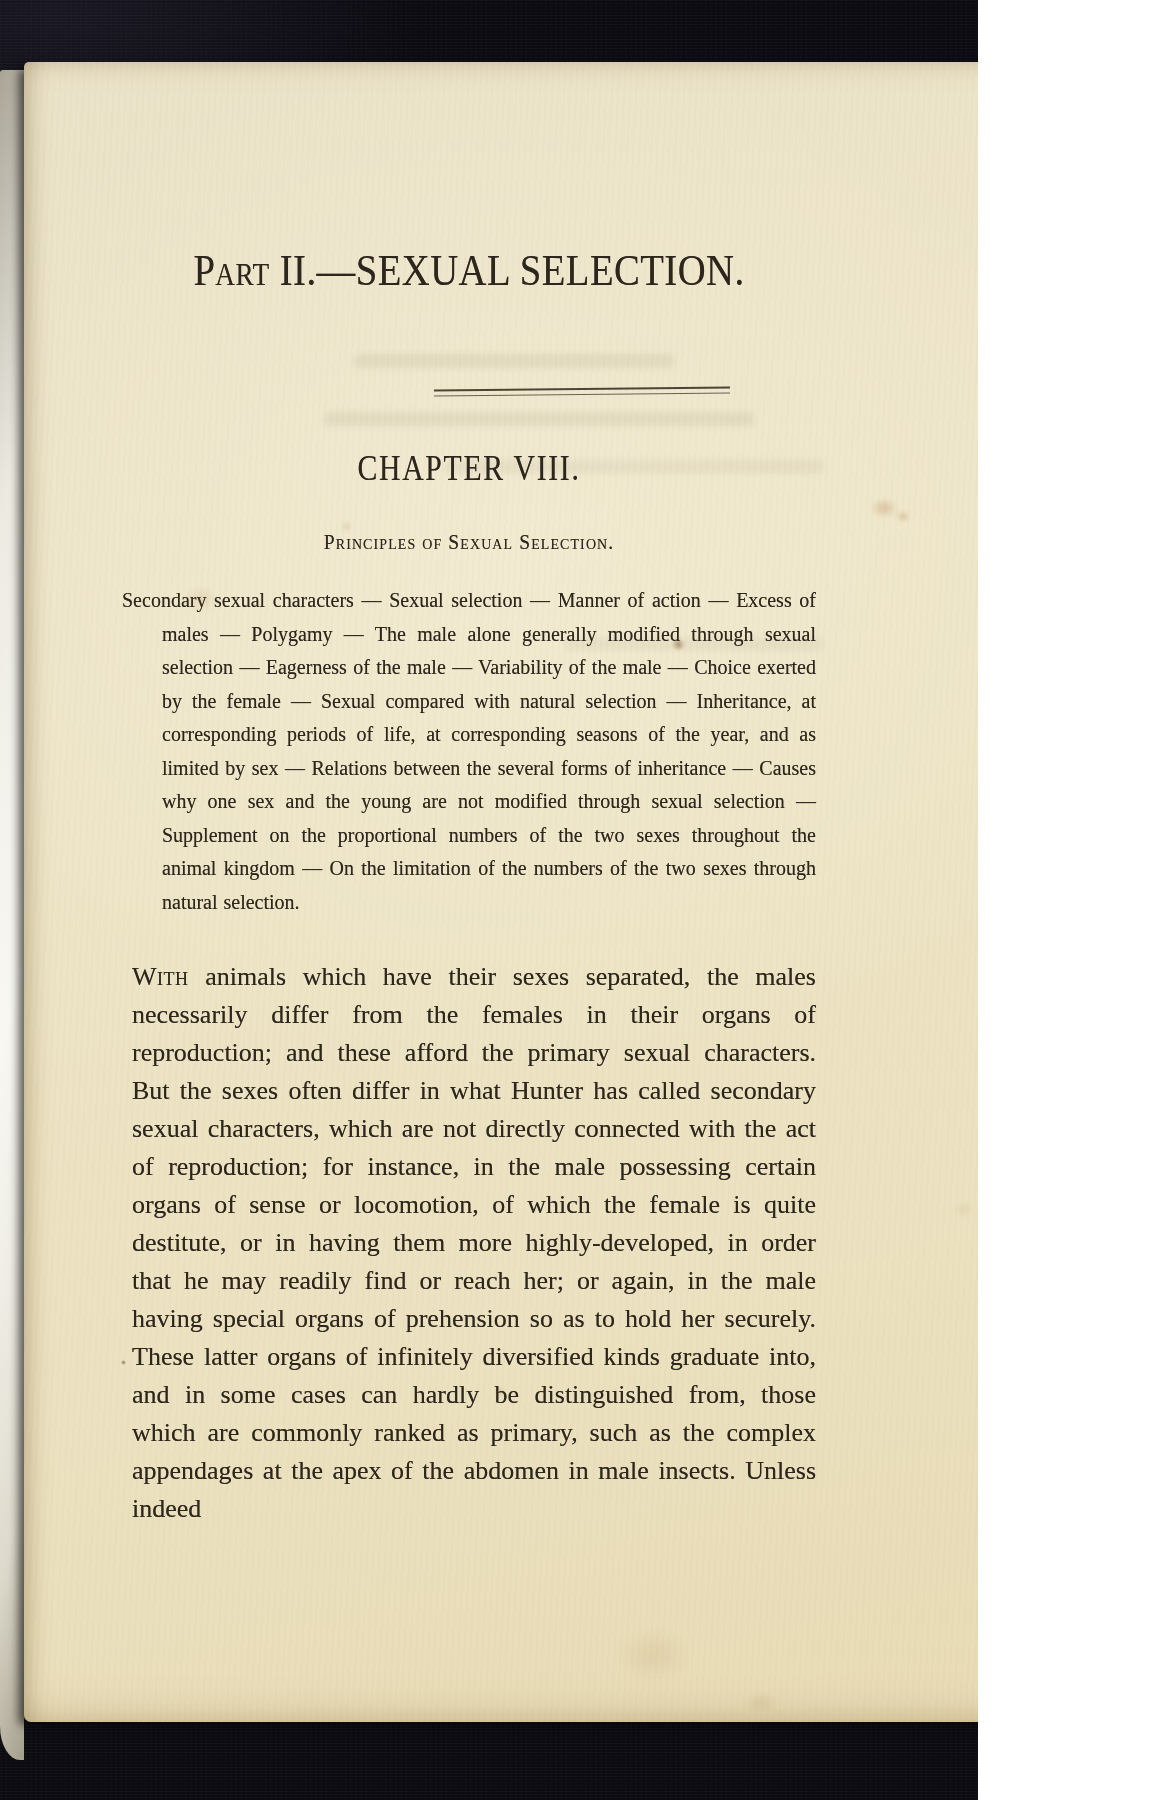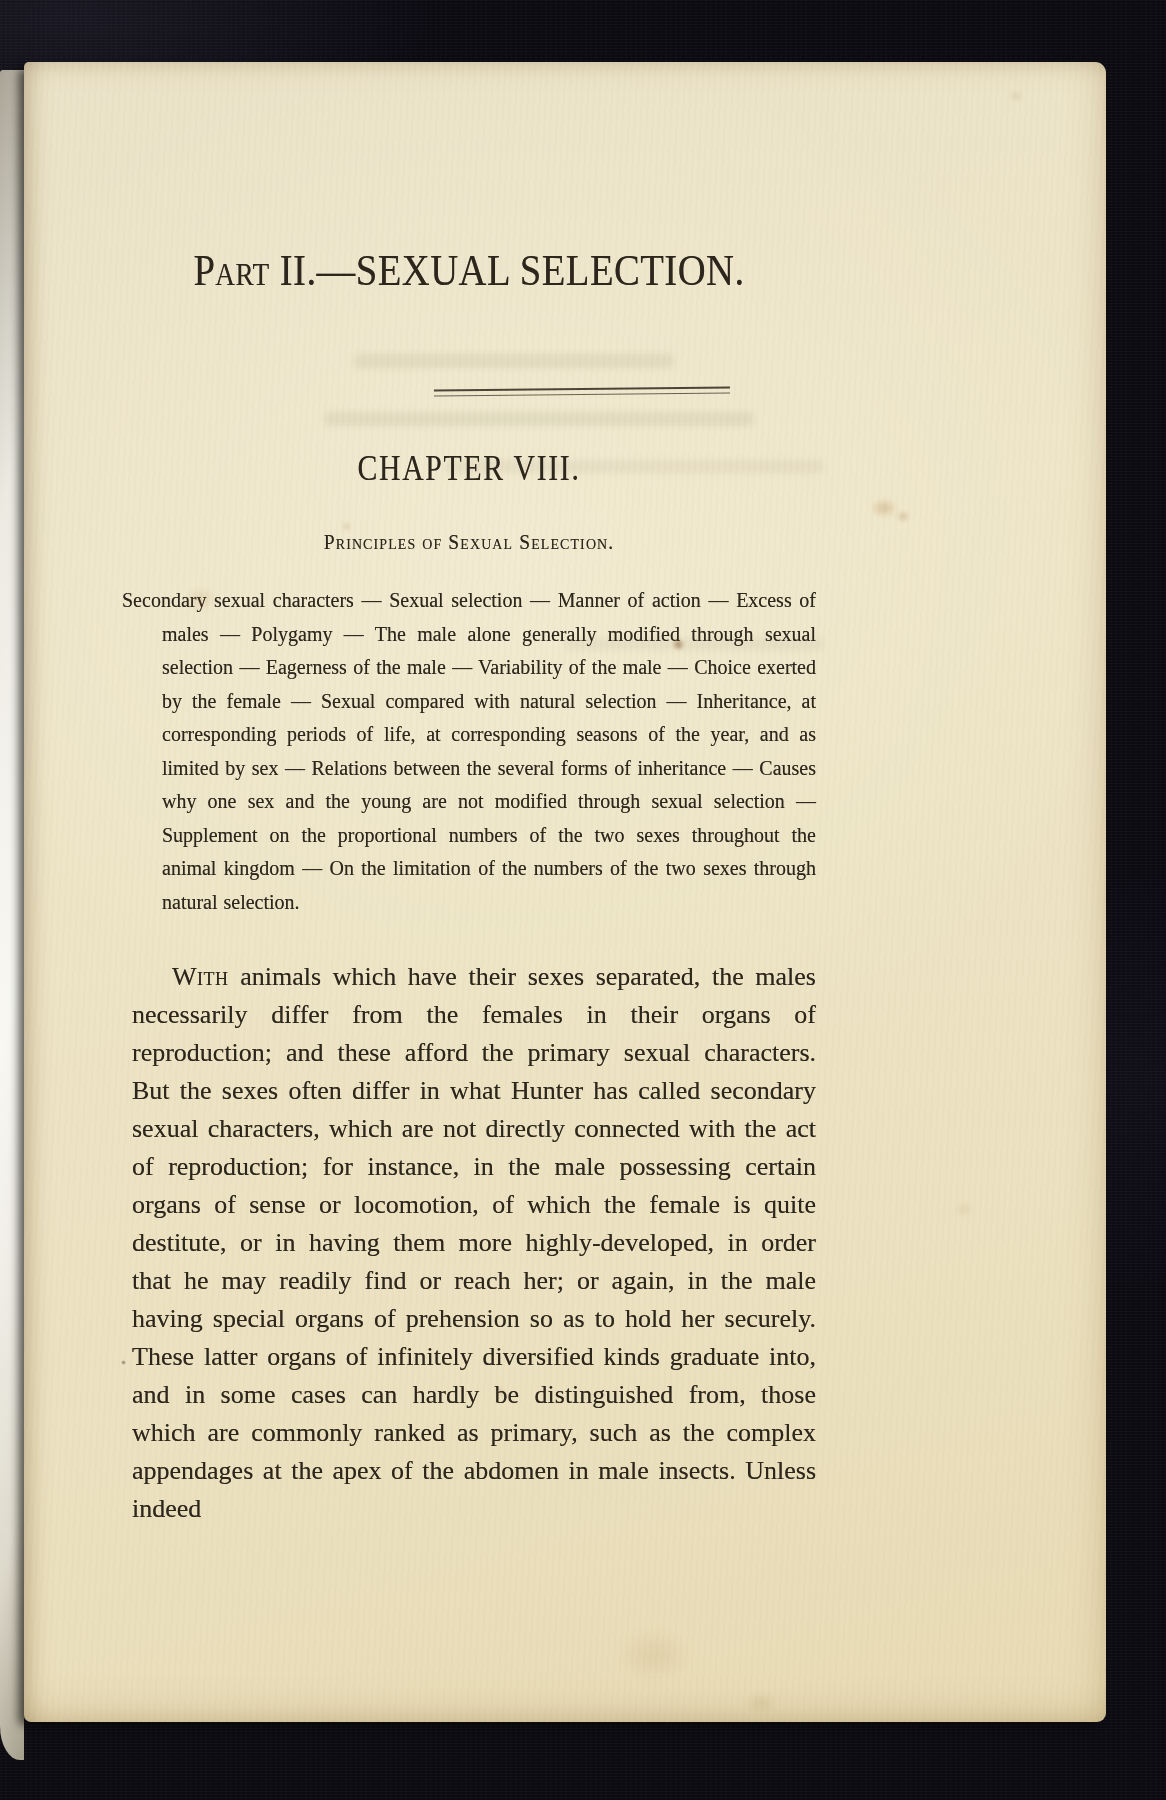--- a/index.html
+++ b/index.html
@@ -2,21 +2,21 @@
 <html><head>
 <meta charset="utf-8">
 <style>
   html, body { margin: 0; padding: 0; }
   body {
     width: 1166px; height: 1800px;
     font-family: "Liberation Serif", "DejaVu Serif", serif;
   }
   .photo {
     position: relative;
-    width: 1166px; height: 1800px;
+    width: 978px; height: 1800px;
     background: #0b0a11;
     overflow: hidden;
   }
   
   .fabric {
     position: absolute; inset: 0;
     background:
       radial-gradient(ellipse 600px 220px at 6% 1%, rgba(96,90,118,0.16), rgba(0,0,0,0) 60%),
       radial-gradient(ellipse 500px 300px at 98% 60%, rgba(70,66,92,0.08), rgba(0,0,0,0) 70%),
       repeating-linear-gradient(180deg, rgba(255,255,255,0.028) 0 1px, rgba(0,0,0,0) 1px 3px),
@@ -93,21 +93,21 @@
     box-sizing: border-box;
     word-spacing: 1px;
   }
   .body-text {
     position: absolute; top: 896px; left: 10px; width: 684px;
     margin: 0;
     font-size: 26px; line-height: 38px;
     text-align: justify;
     word-spacing: 2px;
   }
-  .body-text .lead { letter-spacing: 0.5px; margin-left: 40px; }
+  .body-text .lead { letter-spacing: 0.5px; }
 
   
   .stain { position: absolute; border-radius: 50%; filter: blur(2px); pointer-events: none; }
   .s1  { left: 846px; top: 436px; width: 28px; height: 20px; background: radial-gradient(rgba(165,108,45,0.30), rgba(165,108,45,0) 70%); }
   .s2  { left: 872px; top: 449px; width: 14px; height: 11px; background: radial-gradient(rgba(150,95,40,0.33), rgba(150,95,40,0) 70%); }
   .s3  { left: 648px; top: 576px; width: 13px; height: 13px; background: radial-gradient(rgba(115,70,24,0.5), rgba(115,70,24,0) 72%); filter: blur(1px); }
   .s4  { left: 318px; top: 460px; width: 9px;  height: 9px;  background: radial-gradient(rgba(150,100,50,0.3), rgba(150,100,50,0) 70%); }
   .s5  { left: 160px; top: 524px; width: 34px; height: 26px; background: radial-gradient(rgba(165,115,60,0.16), rgba(165,115,60,0) 70%); }
   .s6  { left: 472px; top: 1326px; width: 8px; height: 8px;  background: radial-gradient(rgba(140,90,40,0.35), rgba(140,90,40,0) 70%); }
   .s7  { left: 590px; top: 1565px; width: 80px; height: 56px; background: radial-gradient(rgba(160,110,55,0.12), rgba(160,110,55,0) 70%); filter: blur(4px); }

